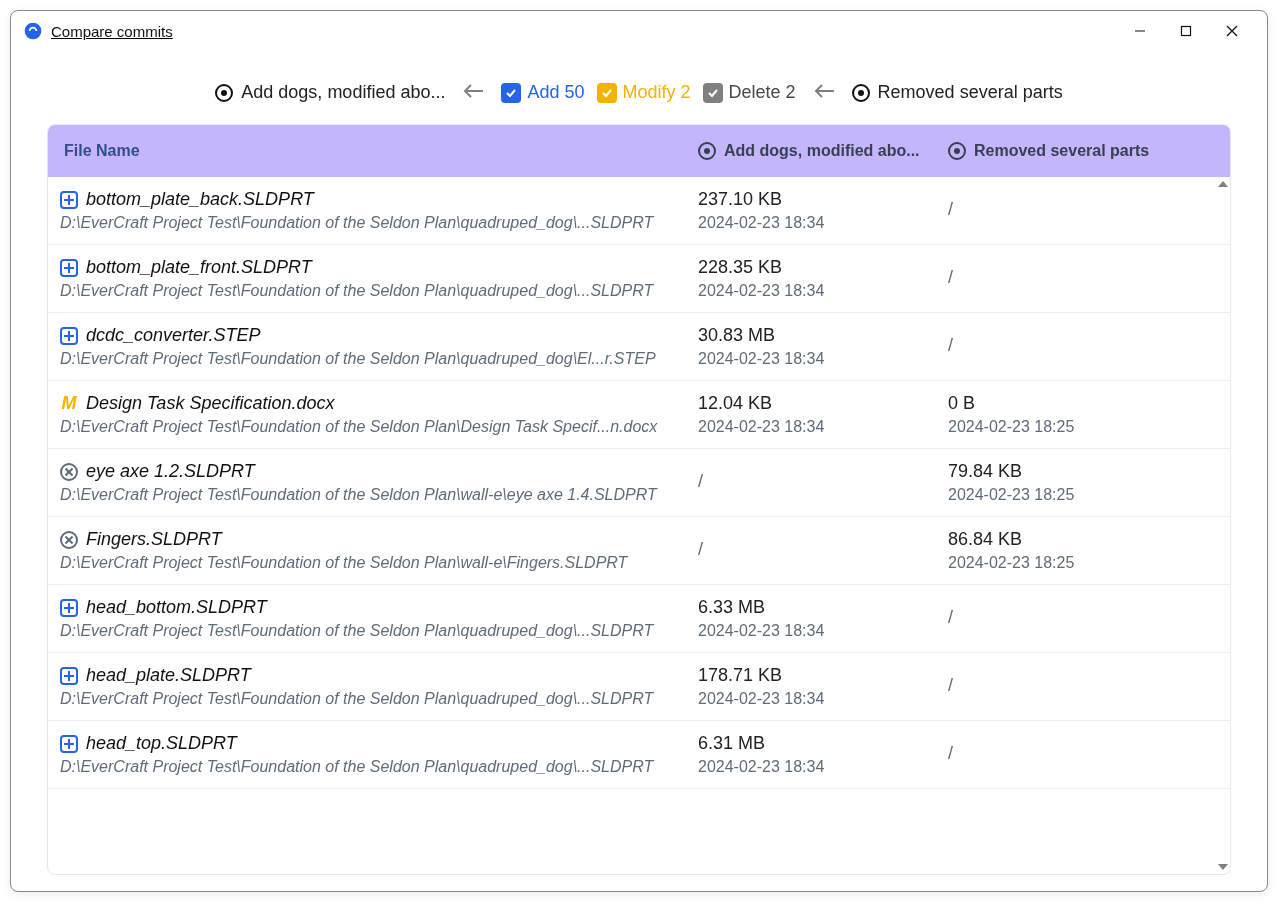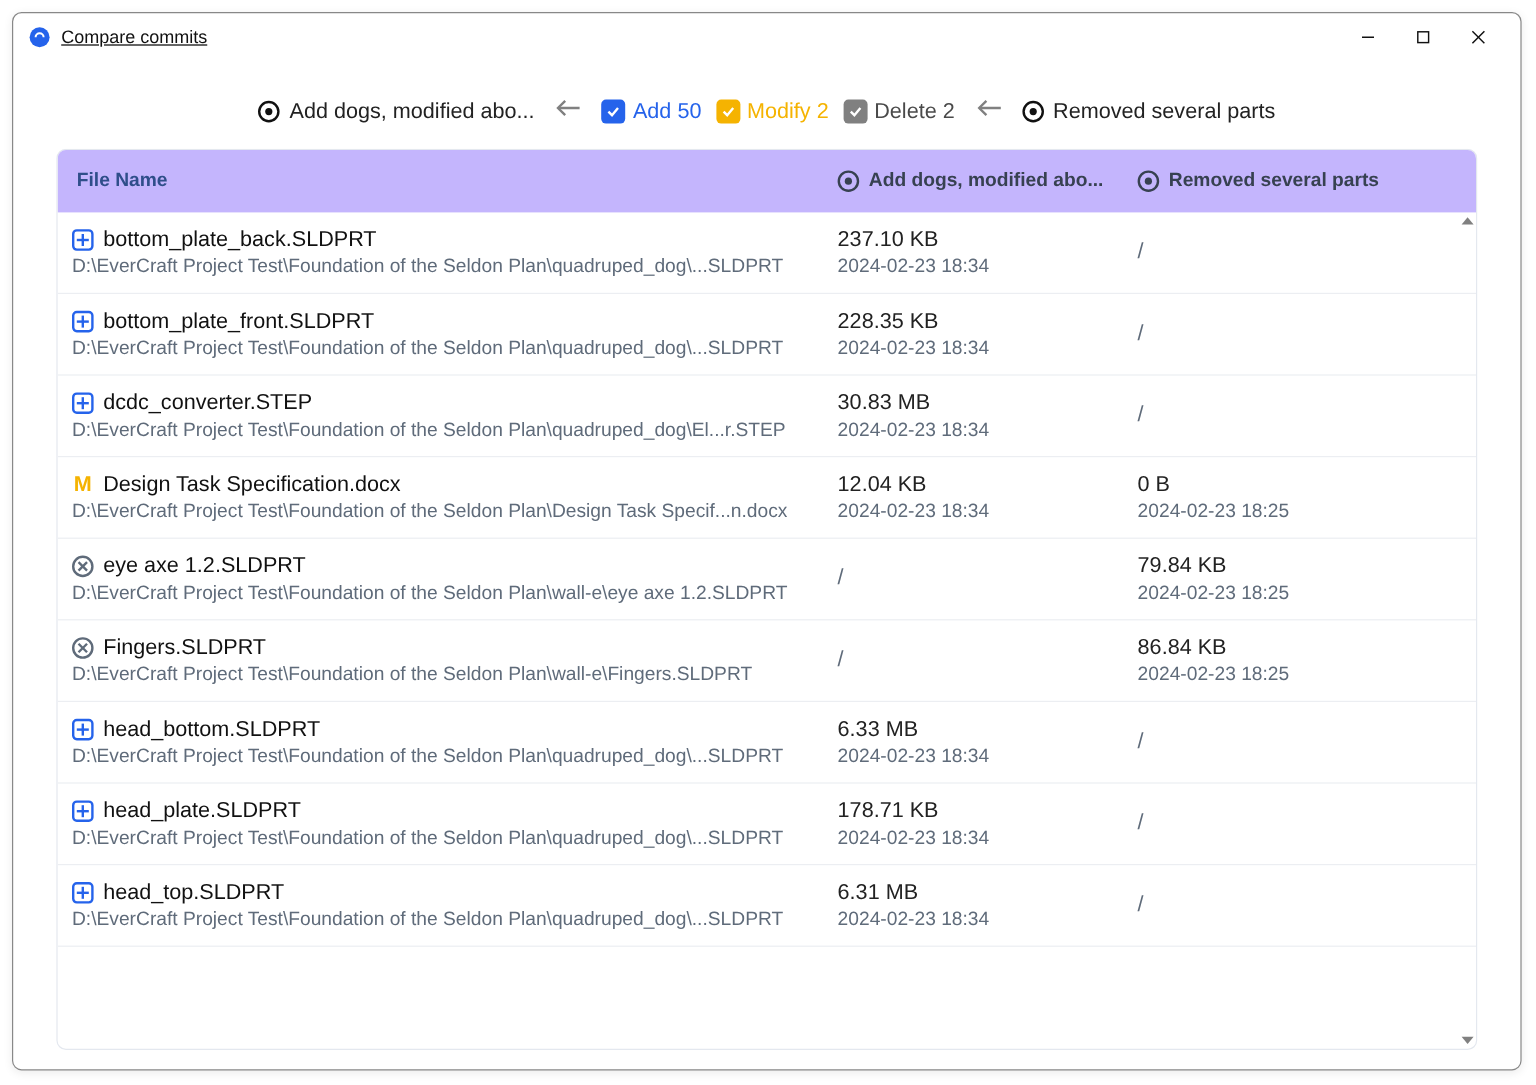--- a/index.html
+++ b/index.html
@@ -112,21 +112,21 @@
   .tbody {
     height: calc(100% - 52px);
     overflow-y:auto;
   }
   .row {
     display:flex;
     padding:12px 10px;
     border-bottom:1px solid #eceef2;
     align-items:flex-start;
   }
-  .row .c1 { flex:0 0 640px; padding-left:2px;}
+  .row .c1 { flex:0 0 640px; padding-left:2px;font-style:italic;}
   .row .c2 { flex:0 0 250px; }
   .row .c3 { flex:0 0 210px; }
   .fname-line { display:flex;align-items:center;gap:8px;font-size:18px;color:#111; }
   .fpath { font-size:16px;color:#5f6b7a;margin-top:4px; }
   .sz { font-size:18px;color:#222; }
   .dt { font-size:16px;color:#5f6b7a;margin-top:4px; }
   .slash { font-size:18px;color:#5f6b7a;padding-top:10px; }
 
   .ico-add {
     width:18px;height:18px;border:2px solid #2563eb;border-radius:4px;
@@ -314,21 +314,21 @@
               <div class="sz">0 B</div>
               <div class="dt">2024-02-23 18:25</div>
             </div>
           </div>
           <div class="row">
             <div class="c1">
               <div class="fname-line">
                 <span class="ico-del"></span>
                 <span>eye axe 1.2.SLDPRT</span>
               </div>
-              <div class="fpath">D:\EverCraft Project Test\Foundation of the Seldon Plan\wall-e\eye axe 1.2.SLDPRT</div>
+              <div class="fpath">D:\EverCraft Project Test\Foundation of the Seldon Plan\wall-e\eye axe 1.4.SLDPRT</div>
             </div>
             <div class="c2">
               <div class="slash">/</div>
             </div>
             <div class="c3">
               <div class="sz">79.84 KB</div>
               <div class="dt">2024-02-23 18:25</div>
             </div>
           </div>
           <div class="row">

